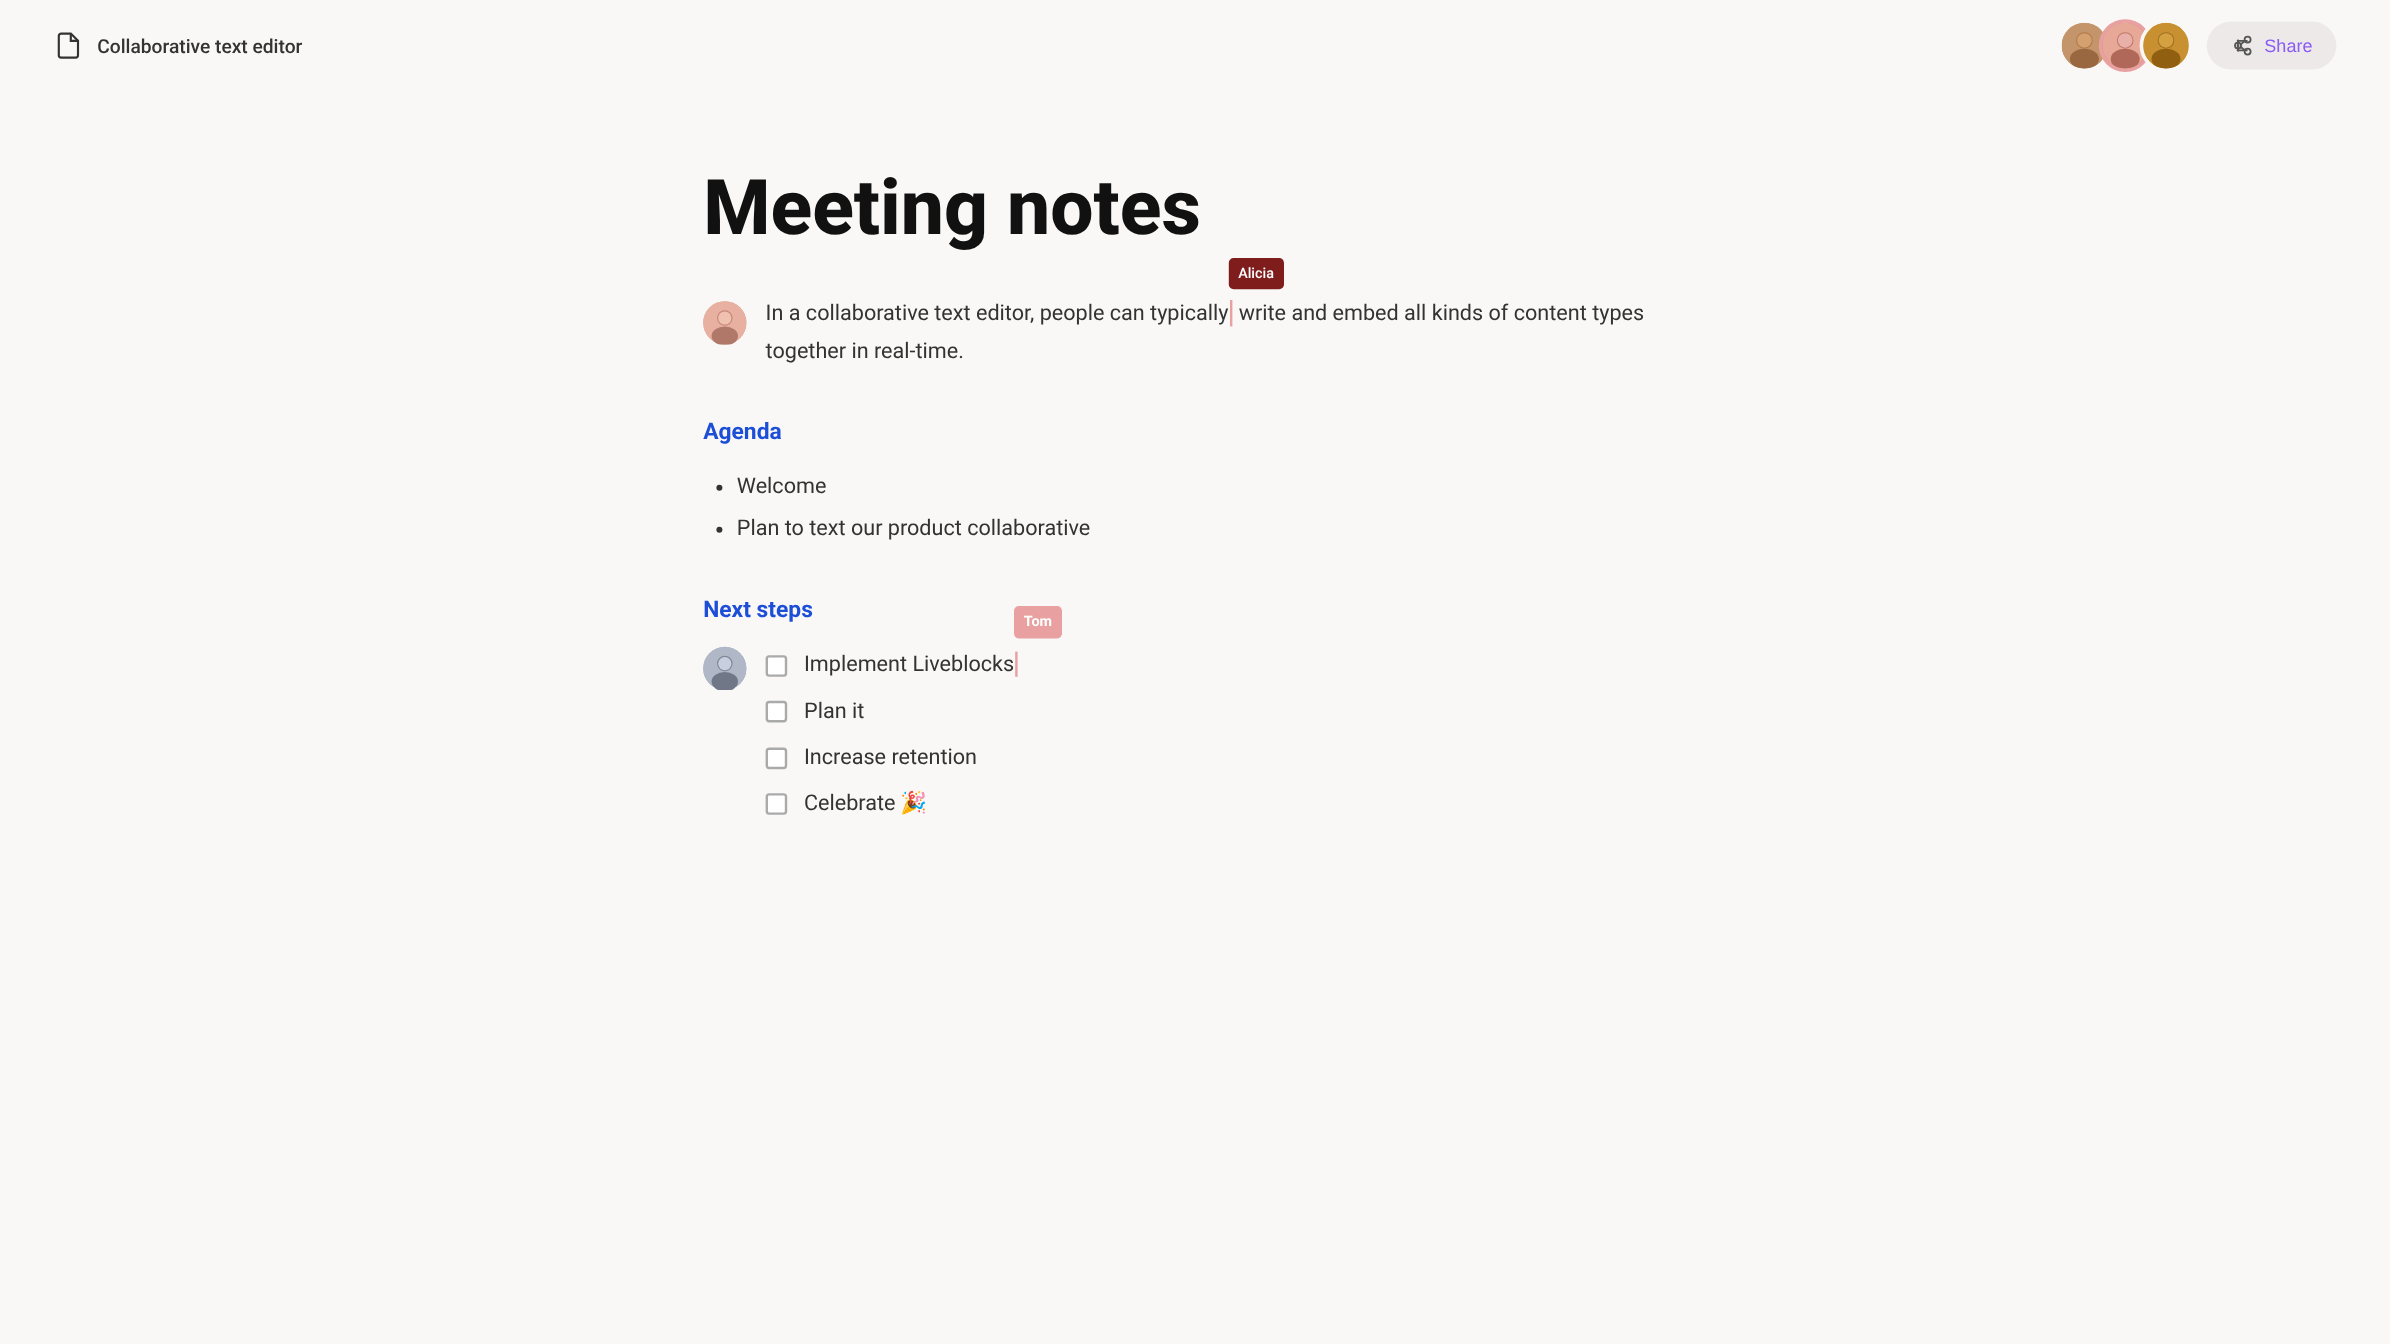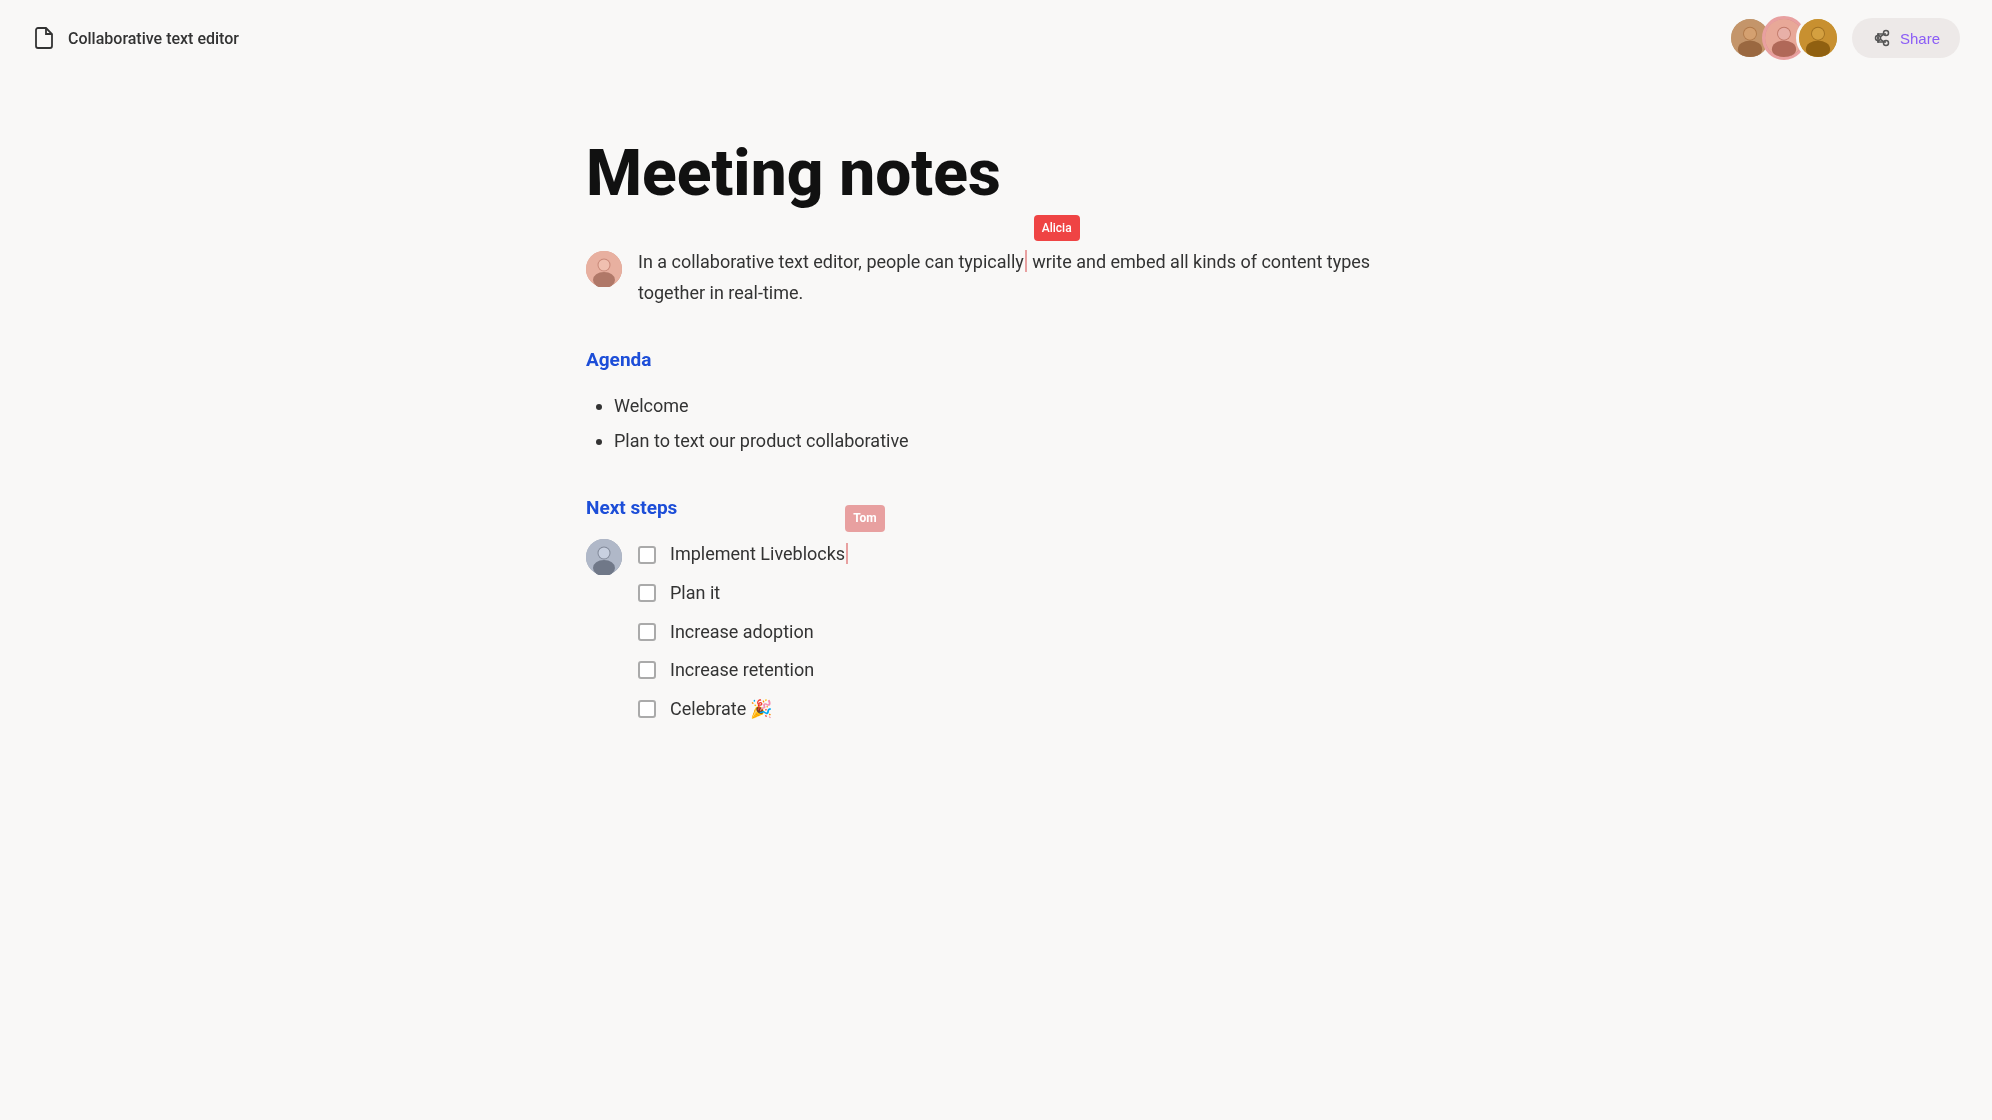--- a/index.html
+++ b/index.html
@@ -12,21 +12,21 @@
       background-color: #f9f8f7;
       font-family: -apple-system, BlinkMacSystemFont, 'Segoe UI', Roboto, sans-serif;
       min-height: 1120px;
       width: 1992px;
     }
 
     .header {
       display: flex;
       align-items: center;
       justify-content: space-between;
-      padding: 16px 32px;
+      padding: 16px 45px;
       background-color: #f9f8f7;
     }
 
     .header-left {
       display: flex;
       align-items: center;
       gap: 12px;
     }
 
     .doc-icon {
@@ -147,28 +147,27 @@
 
     .alicia-cursor {
       position: relative;
       display: inline-block;
     }
 
     .alicia-label {
       position: absolute;
       top: -32px;
       left: 0;
-      background-color: #ef4444;
+      background-color: #7f1d1d;
       color: white;
       font-size: 12px;
       font-weight: 500;
       padding: 3px 8px;
       border-radius: 4px;
       white-space: nowrap;
-      margin-left: 10px;
     }
 
     .alicia-cursor-line {
       display: inline-block;
       width: 2px;
       height: 1.2em;
       background-color: #e8a0a0;
       vertical-align: text-bottom;
       margin: 0 1px;
     }
@@ -374,24 +373,20 @@
           <span>
             <span>Implement Liveblocks</span><span class="tom-cursor"><span class="tom-label">Tom</span><span class="tom-cursor-line"></span></span>
           </span>
         </li>
         <li class="checklist-item">
           <div class="checkbox"></div>
           <span>Plan it</span>
         </li>
         <li class="checklist-item">
           <div class="checkbox"></div>
-          <span>Increase adoption</span>
-        </li>
-        <li class="checklist-item">
-          <div class="checkbox"></div>
           <span>Increase retention</span>
         </li>
         <li class="checklist-item">
           <div class="checkbox"></div>
           <span>Celebrate 🎉</span>
         </li>
       </ul>
     </div>
   </div>
 

